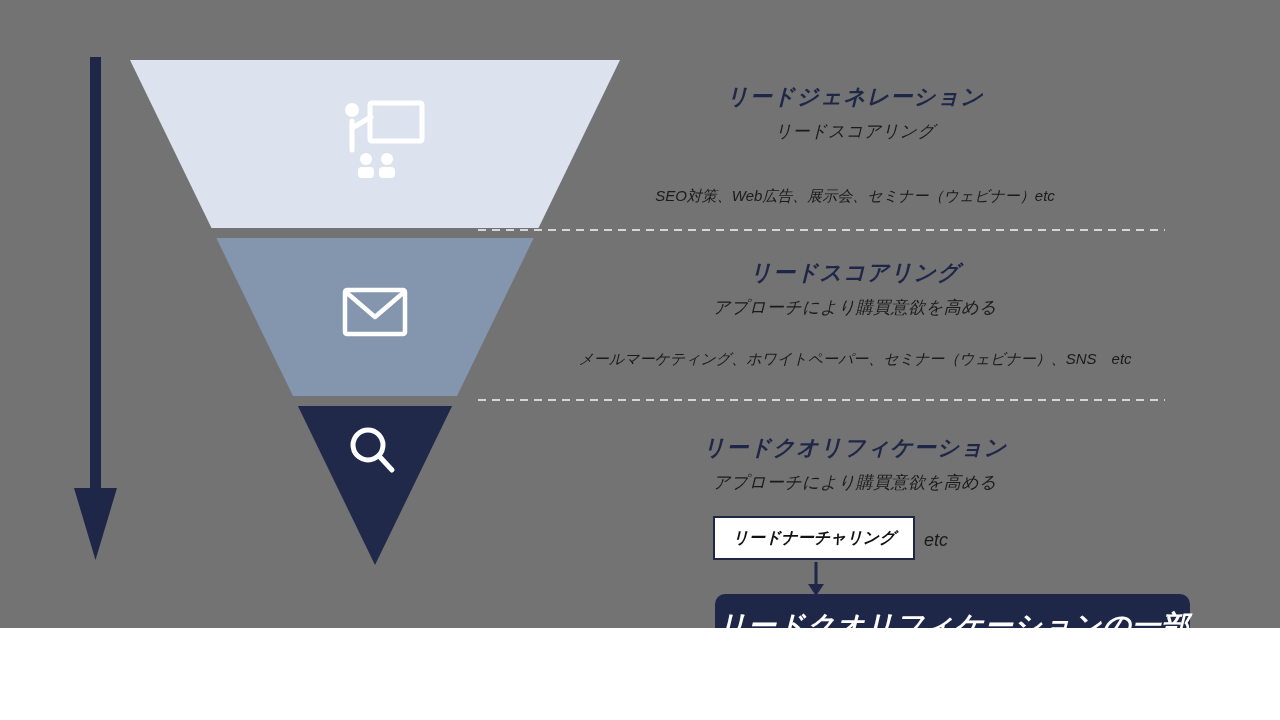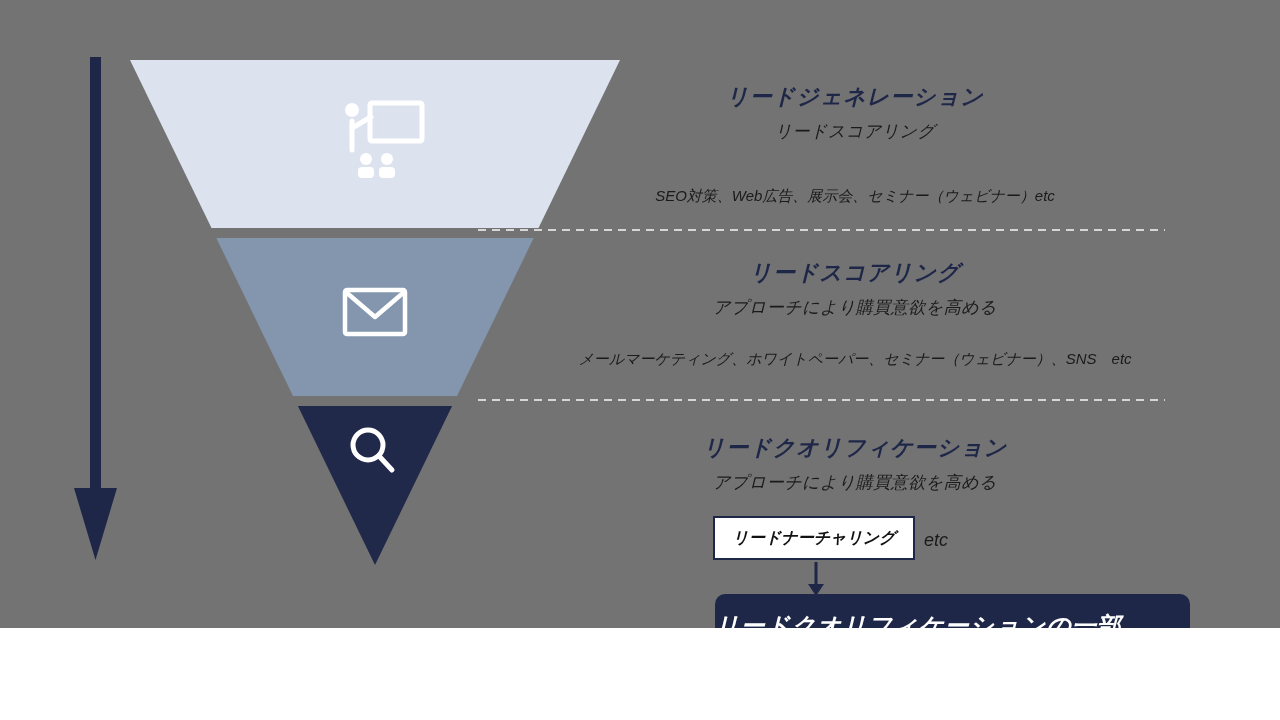--- a/index.html
+++ b/index.html
@@ -8,22 +8,22 @@
   .bg-svg{position:absolute;left:0;top:0;width:1280px;height:720px;}
   .txt{position:absolute;left:520px;width:670px;text-align:center;white-space:nowrap;}
   .stage-title{font-size:22px;font-weight:bold;color:#1f2749;letter-spacing:1px;}
   .stage-sub{font-size:17px;color:#1a1a1a;letter-spacing:0.5px;}
   .stage-ex{font-size:15px;color:#1a1a1a;}
   .score-box{position:absolute;left:713px;top:516px;width:202px;height:44px;border:2px solid #1f2749;
              display:flex;align-items:center;justify-content:center;
              font-size:16px;font-weight:bold;color:#111111;background:#ffffff;box-sizing:border-box;}
   .etc-label{position:absolute;left:924px;top:530px;font-size:18px;color:#1a1a1a;}
   .callout{position:absolute;left:715px;top:594px;width:475px;height:64px;background:#1f2749;border-radius:10px;
-           display:flex;align-items:center;justify-content:flex-start;
-           color:#ffffff;font-size:24px;font-weight:bold;letter-spacing:1px;}
+           display:flex;align-items:center;justify-content:flex-end;
+           color:#ffffff;font-size:28px;font-weight:bold;letter-spacing:1px;}
 </style>
 </head>
 <body>
 
 <div class="canvas">
 
   <svg class="bg-svg" viewBox="0 0 1280 720">
 
     <g>
       <rect x="90" y="57" width="11" height="433" fill="#1f2749"></rect>

